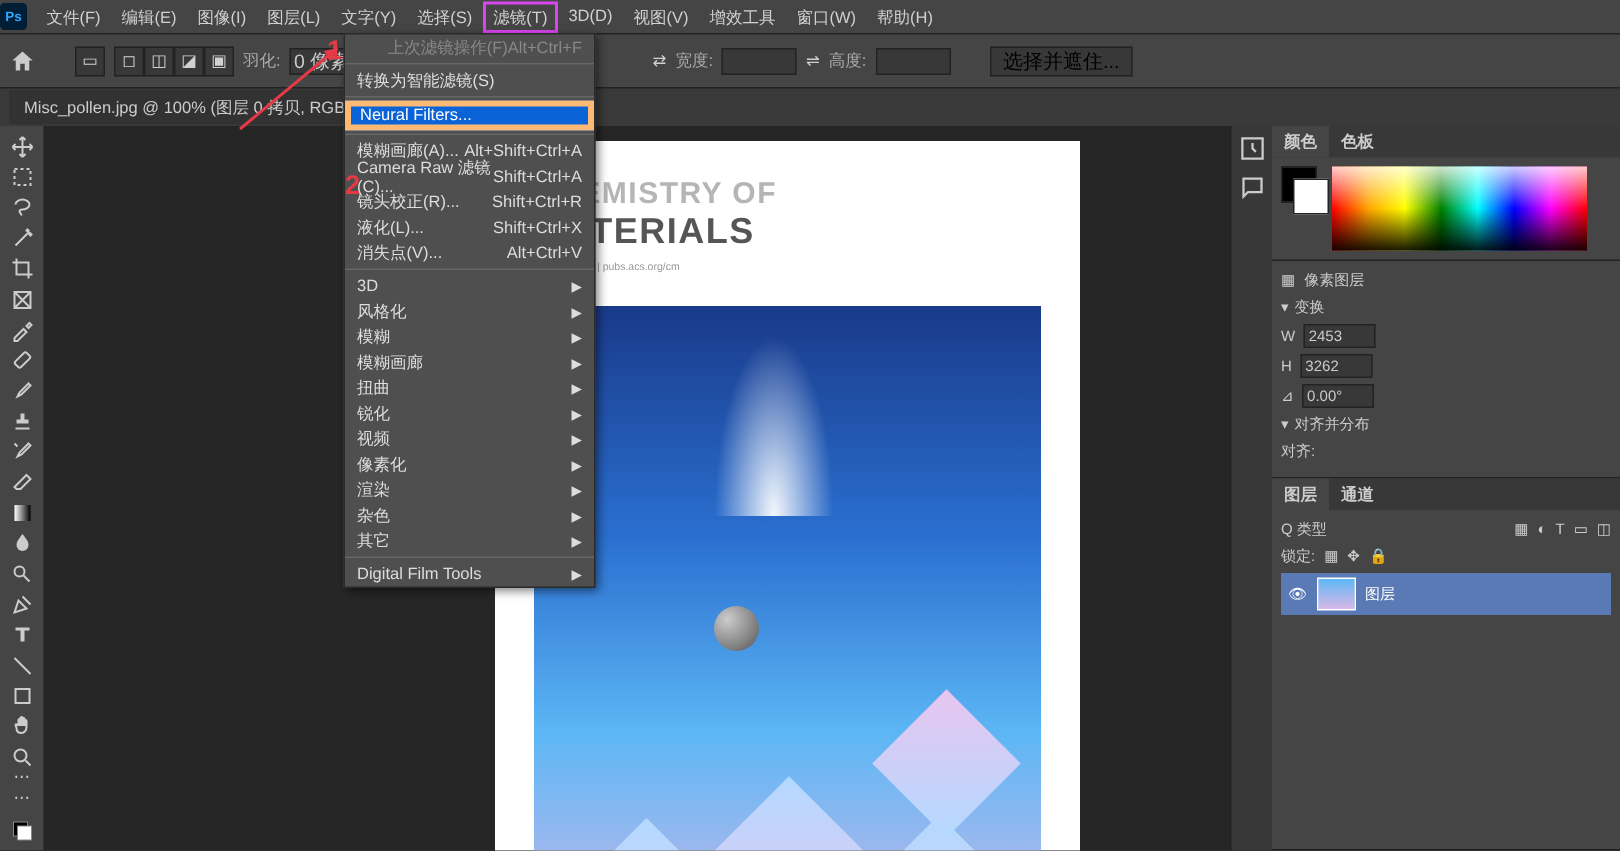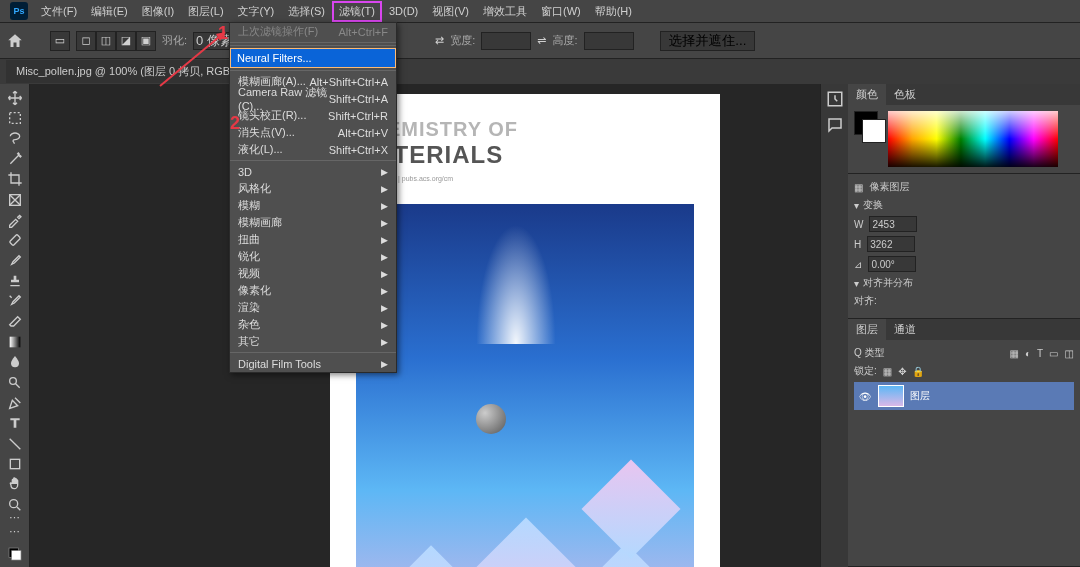--- a/index.html
+++ b/index.html
@@ -1,19 +1,19 @@
 <!DOCTYPE html>
 <html><head>
 <meta charset="utf-8">
 <style>
 * { margin: 0; padding: 0; box-sizing: border-box; font-family: "Microsoft YaHei", sans-serif; }
 body { background: #323232; color: #d0d0d0; font-size: 11px; width: 1080px; height: 567px; overflow: hidden; position: relative; }
 
 
-.menubar { height: 22px; background: #454545; display: flex; align-items: center; padding-left: 10px; }
+.menubar { height: 22px; background: #454545; display: flex; align-items: center; padding-left: 0; }
 .menubar .logo { width: 18px; height: 18px; background: #001e36; border-radius: 3px; display: flex; align-items: center; justify-content: center; color: #31a8ff; font-size: 9px; font-weight: bold; margin-right: 6px; }
 .menubar .menu-item { padding: 3px 7px; cursor: pointer; }
 .menubar .menu-item.hl { border: 2px solid #d946ef; padding: 1px 5px; }
 
 
 .optbar { height: 36px; background: #454545; border-top: 1px solid #222; display: flex; align-items: center; padding: 0 6px; gap: 6px; }
 .optbar .home { width: 18px; height: 18px; }
 .optbar .ob-btn { width: 20px; height: 20px; background: #383838; border: 1px solid #222; display: inline-flex; align-items: center; justify-content: center; }
 .optbar .ob-group { display: flex; gap: 0; }
 .optbar .ob-input { background: #383838; border: 1px solid #222; width: 50px; height: 18px; color: #ccc; font-size: 13px; padding: 0 2px; }
@@ -39,41 +39,41 @@
 .cube { position: absolute; background: linear-gradient(135deg,#b3d9ff 0%,#e8c5f0 100%); transform: rotate(45deg); }
 .planet { position: absolute; border-radius: 50%; background: radial-gradient(circle at 30% 30%, #9cf, #369); }
 
 
 .rightcol { width: 260px; background: #454545; display: flex; }
 .iconcol { width: 28px; background: #383838; border-left: 1px solid #222; display: flex; flex-direction: column; align-items: center; padding-top: 6px; gap: 8px; }
 .iconcol .ic { width: 18px; height: 18px; color: #ccc; }
 .panels { flex: 1; display: flex; flex-direction: column; }
 .panel { border-bottom: 1px solid #222; }
 .panel-tabs { display: flex; background: #383838; }
-.panel-tab { padding: 3px 8px; font-size: 11px; color: #ccc; }
+.panel-tab { padding: 3px 8px; font-size: 11px; color: #ccc; font-weight: bold; }
 .panel-tab.active { background: #454545; }
 .panel-body { padding: 6px; font-size: 10px; color: #ccc; }
 .colorbox { display: flex; gap: 4px; align-items: flex-start; }
 .swatch { width: 24px; height: 24px; border: 1px solid #222; }
 .spectrum { width: 170px; height: 56px; background: linear-gradient(90deg, red,orange,yellow,green,cyan,blue,magenta,red); position: relative; }
 .spectrum::after { content:''; position:absolute; inset:0; background: linear-gradient(180deg, rgba(255,255,255,0.8), transparent 50%, rgba(0,0,0,0.9)); }
 .prop-row { display: flex; align-items: center; gap: 6px; margin-bottom: 4px; }
 .prop-input { background: #383838; border: 1px solid #222; width: 48px; height: 16px; color: #ccc; font-size: 10px; padding: 0 2px; }
 .sect-title { display:flex; align-items:center; gap:4px; margin: 4px 0; }
 .layers-body { font-size: 10px; }
 .layers-body select { background:#383838; border:1px solid #222; color:#ccc; font-size:10px; width: 80px; }
 .layer-row { display:flex; align-items:center; gap:6px; padding:3px 4px; background:#5a7ab5; color:#fff; }
 .layer-visible { width:14px; height:14px; display:flex; align-items:center; justify-content:center; }
 .thumb { width:26px; height:22px; background: linear-gradient(180deg,#5db7f5,#d9b8e8); border:1px solid #fff; }
 
 
 .dropdown { position: absolute; top: 22px; left: 229px; width: 168px; background: #4f4f4f; border: 1px solid #2a2a2a; box-shadow: 2px 2px 6px rgba(0,0,0,0.5); z-index: 100; }
 .dropdown .dd-item { display: flex; justify-content: space-between; align-items: center; padding: 2px 8px; font-size: 11px; color: #ddd; height: 17px; }
-.dropdown .dd-item.dis { color: #888; }
-.dropdown .dd-item.hl { background: #0a64d8; color: #fff; border: 1px solid #fdba74; height: 20px; padding: 0 6px; }
+.dropdown .dd-item.dis { color: #888; justify-content: flex-end; }
+.dropdown .dd-item.hl { background: #0a64d8; color: #fff; border: 4px solid #fdba74; height: 20px; padding: 0 6px; }
 .dropdown .dd-sep { height: 1px; background: #666; margin: 2px 0; }
 .dropdown .arrow { font-size: 9px; }
 
 
 .anno { position: absolute; color: #e63946; font-size: 18px; font-weight: bold; z-index: 200; pointer-events: none; }
 .anno-arrow { position: absolute; z-index: 200; pointer-events: none; }
 </style>
 </head>
 <body>
 
@@ -363,44 +363,47 @@
     </div>
   </div>
 </div>
 
 <div class="dropdown" id="dd">
     <div class="dd-item dis">
       <span>上次滤镜操作(F)</span>
       <span>Alt+Ctrl+F</span>
     </div>
     <div class="dd-sep"></div>
+    <div class="dd-item">
+      <span>转换为智能滤镜(S)</span>
+    </div>
     <div class="dd-sep"></div>
     <div class="dd-item hl">
       <span>Neural Filters...</span>
     </div>
     <div class="dd-sep"></div>
     <div class="dd-item">
       <span>模糊画廊(A)...</span>
       <span>Alt+Shift+Ctrl+A</span>
     </div>
     <div class="dd-item">
       <span>Camera Raw 滤镜(C)...</span>
       <span>Shift+Ctrl+A</span>
     </div>
     <div class="dd-item">
       <span>镜头校正(R)...</span>
       <span>Shift+Ctrl+R</span>
     </div>
     <div class="dd-item">
+      <span>液化(L)...</span>
+      <span>Shift+Ctrl+X</span>
+    </div>
+    <div class="dd-item">
       <span>消失点(V)...</span>
       <span>Alt+Ctrl+V</span>
-    </div>
-    <div class="dd-item">
-      <span>液化(L)...</span>
-      <span>Shift+Ctrl+X</span>
     </div>
     <div class="dd-sep"></div>
     <div class="dd-item">
       <span>3D</span>
       <span class="arrow">▶</span>
     </div>
     <div class="dd-item">
       <span>风格化</span>
       <span class="arrow">▶</span>
     </div>

